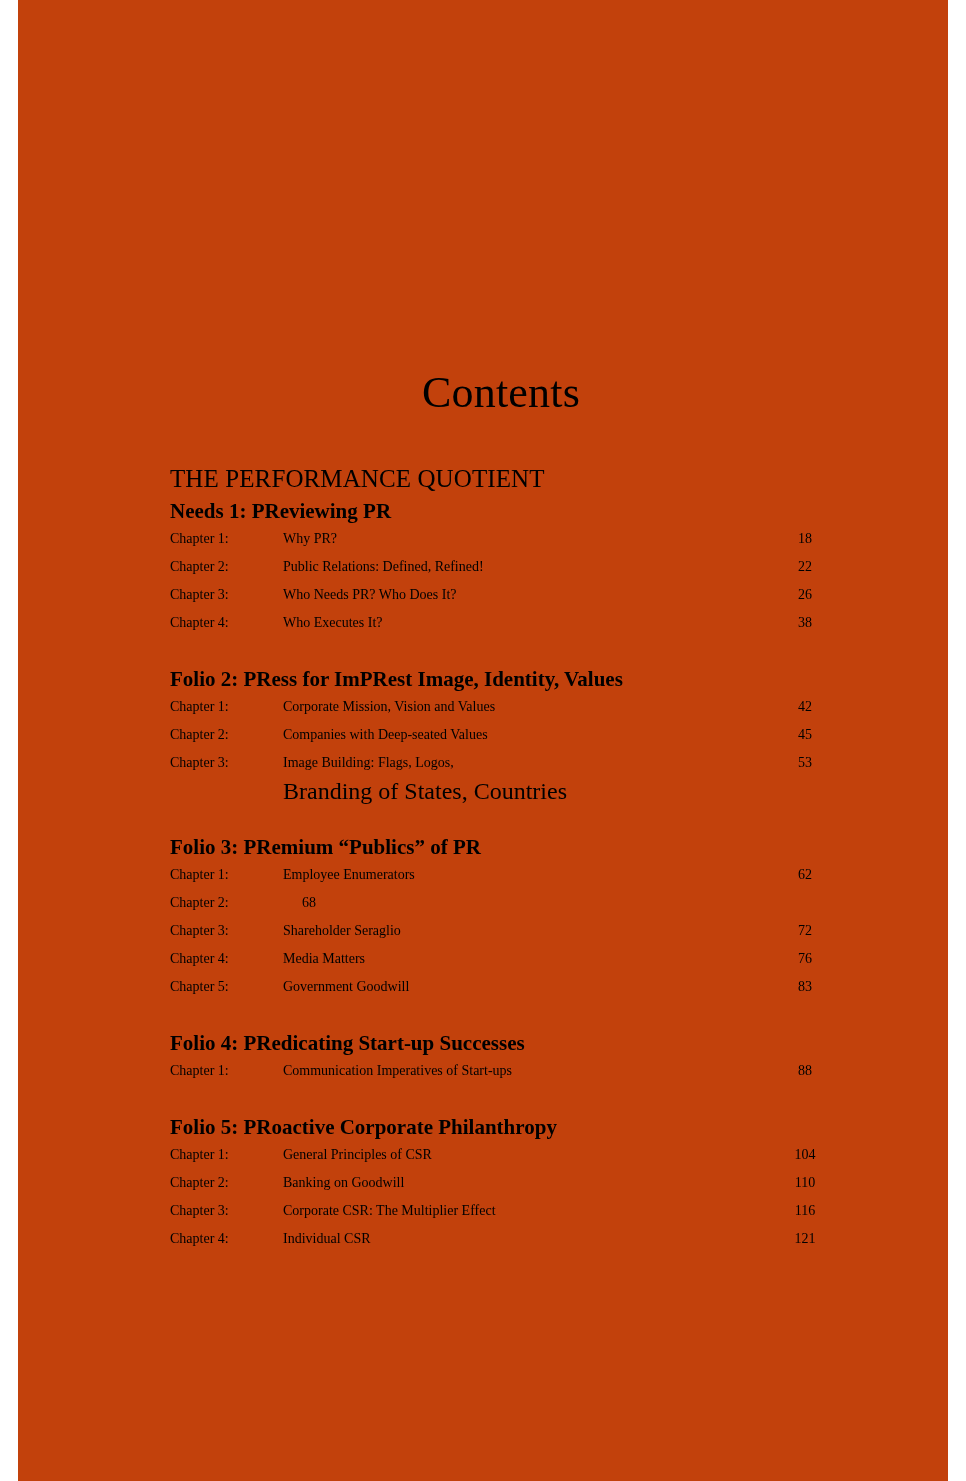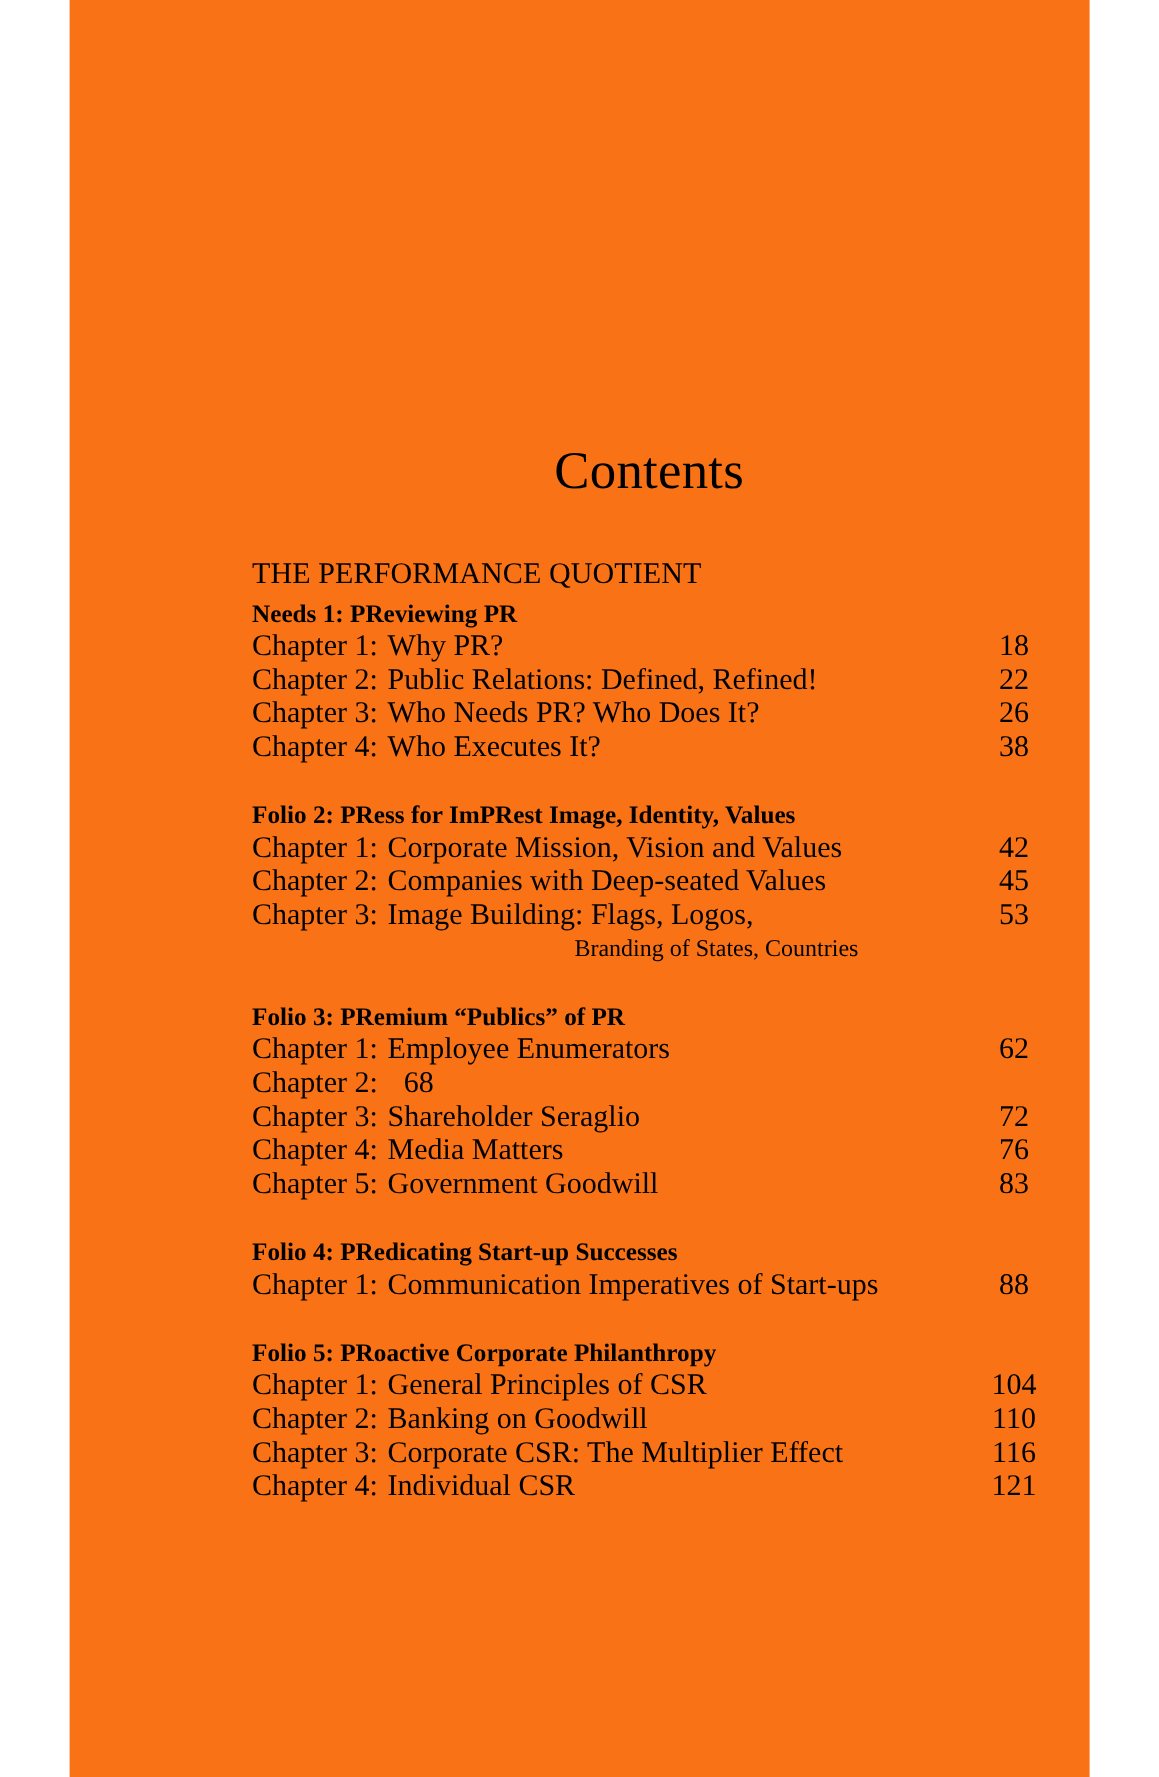--- a/index.html
+++ b/index.html
@@ -8,24 +8,24 @@
     padding: 0;
     background: #ffffff;
   }
   body {
     font-family: "Liberation Serif", "DejaVu Serif", serif;
     color: #000000;
     -webkit-font-smoothing: antialiased;
   }
   .page {
     position: relative;
-    width: 850px;
+    width: 930px;
     height: 1481px;
     margin: 0 auto;
-    background: #f97316;
+    background: #c2410c;
     overflow: hidden;
   }
 
   
   .contents-title {
     position: absolute;
     left: 0;
     top: 338px;
     width: 966px;
     text-align: center;
@@ -62,45 +62,44 @@
   .folio-heading {
     font-size: 21px;
     font-weight: 700;
     line-height: 28px;
     white-space: nowrap;
   }
 
   .chapter-row {
     display: flex;
     align-items: baseline;
-    font-size: 25px;
+    font-size: 14px;
     font-weight: 400;
     line-height: 28px;
     white-space: nowrap;
   }
   .chapter-label {
     flex: 0 0 113px;
     width: 113px;
   }
   .chapter-title {
     flex: 1 1 auto;
     padding-right: 8px;
   }
   .chapter-page {
     flex: 0 0 auto;
     width: 52px;
     text-align: center;
   }
 
   .chapter-cont {
     display: flex;
-    font-size: 20px;
+    font-size: 24px;
     line-height: 28px;
     white-space: nowrap;
-    justify-content: center;
   }
   .chapter-cont .chapter-label {
     flex: 0 0 113px;
   }
 </style>
 </head>
 <body>
 
 <div class="page">
 

